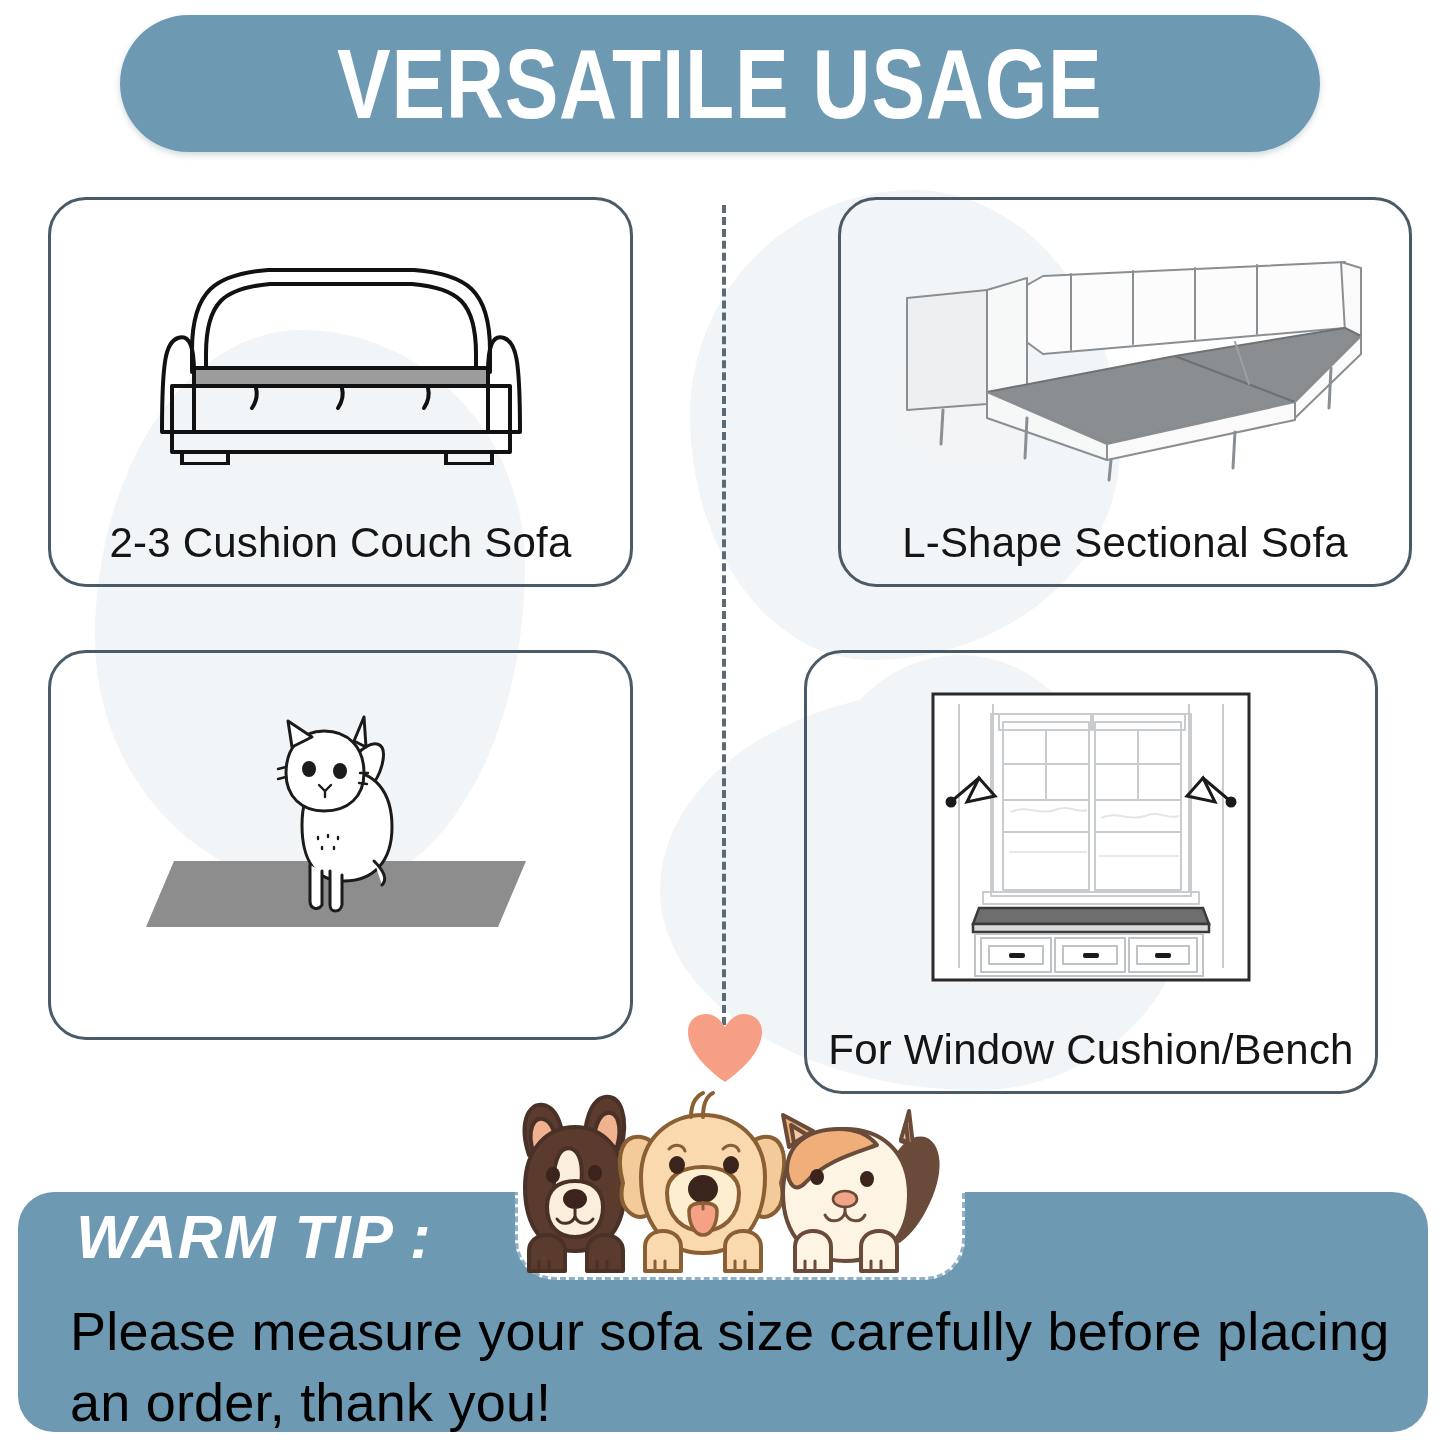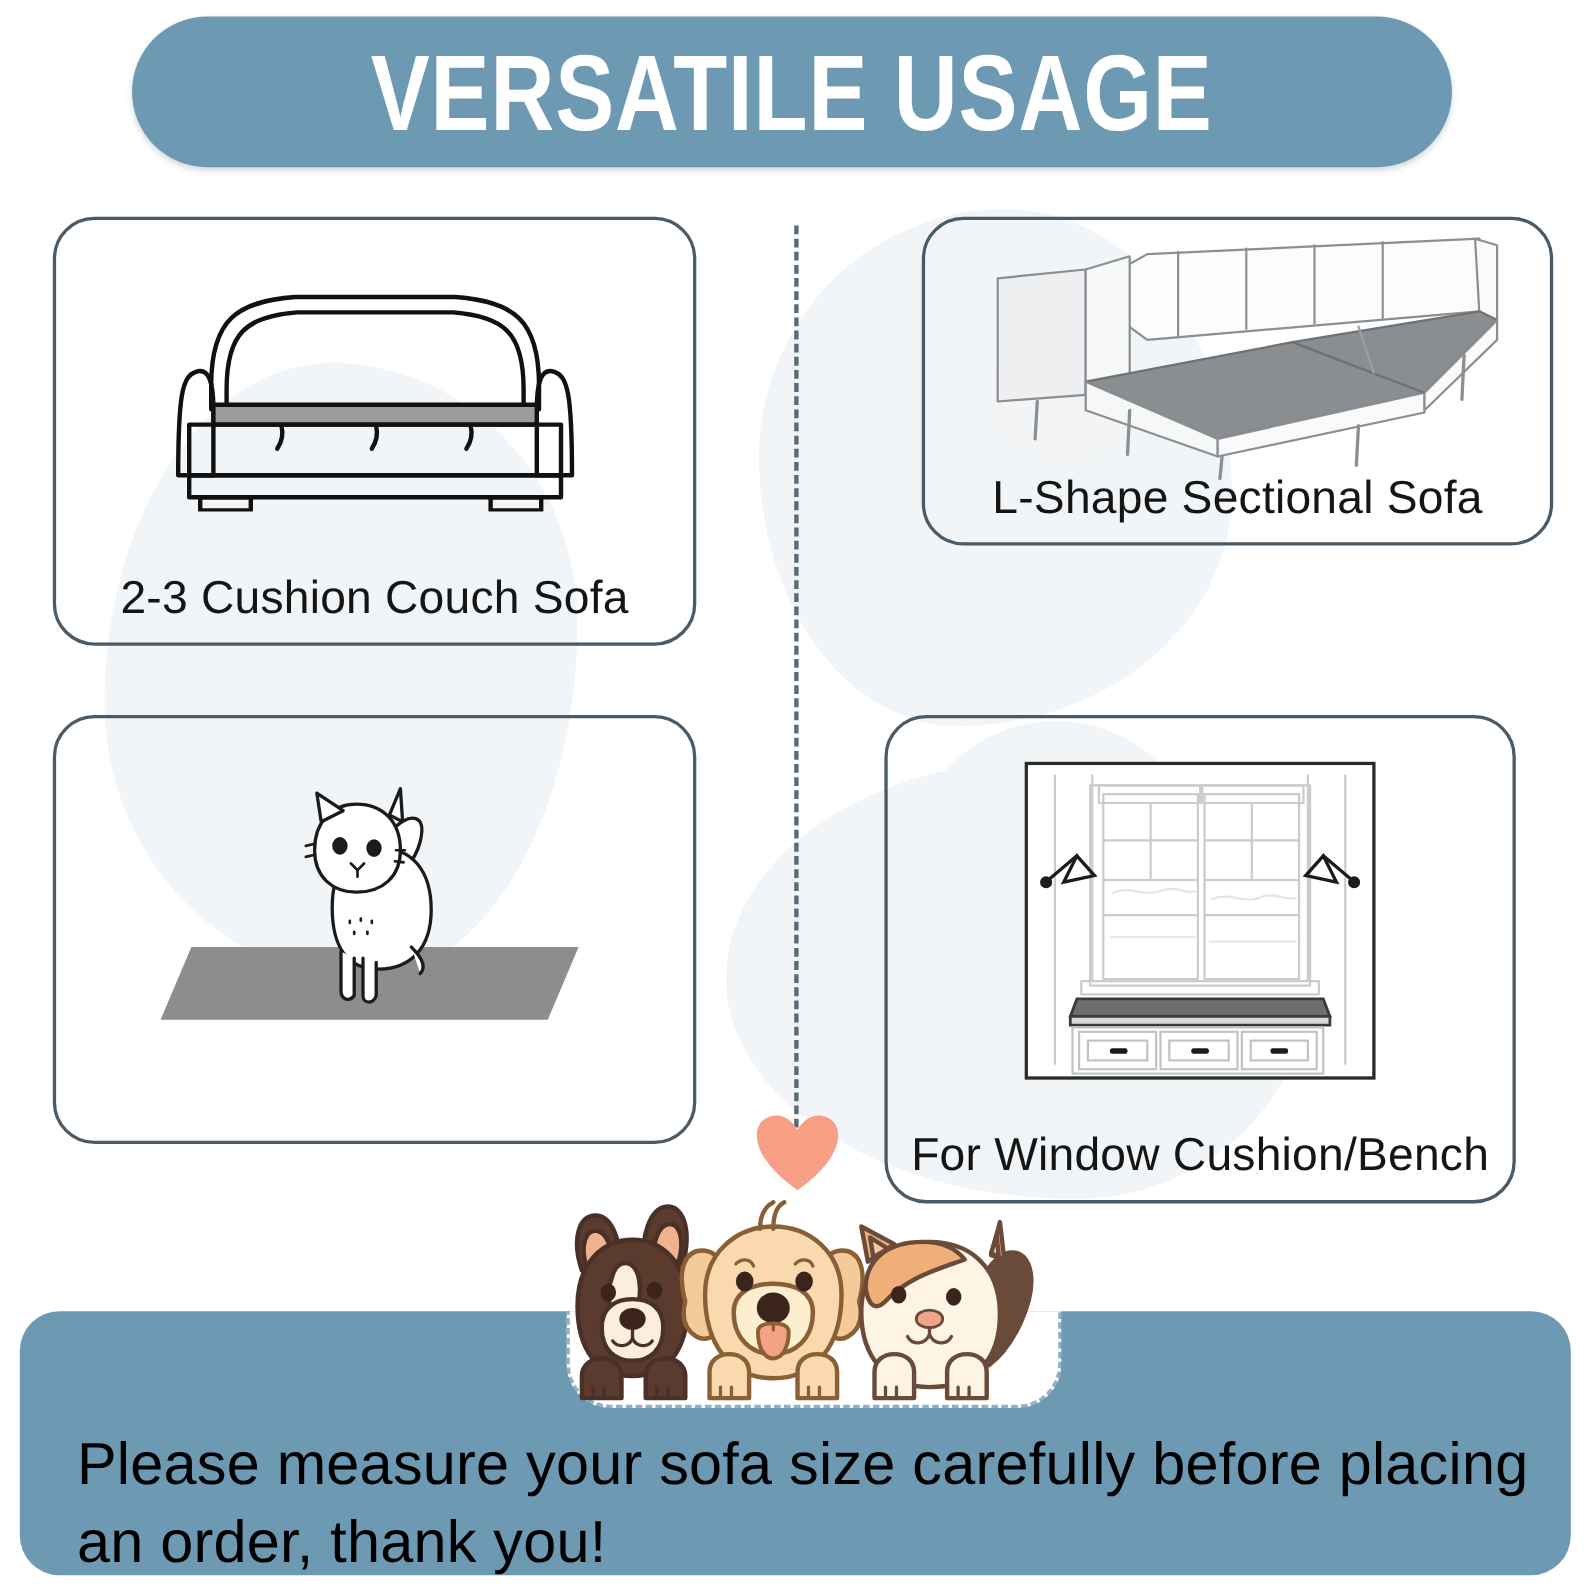--- a/index.html
+++ b/index.html
@@ -39,21 +39,21 @@
 
   
   .card{
     position:absolute;z-index:4;
     background:transparent;
     border:3px solid #4a5a66;border-radius:38px;
     box-sizing:border-box;
     display:flex;flex-direction:column;align-items:center;justify-content:flex-end;
   }
   #card-0{left:48px;top:197px;width:585px;height:390px;}
-  #card-1{left:838px;top:197px;width:574px;height:299px;}
+  #card-1{left:838px;top:197px;width:574px;height:390px;}
   #card-2{left:48px;top:650px;width:585px;height:390px;}
   #card-3{left:804px;top:650px;width:574px;height:444px;}
 
   .card-art{
     position:absolute;left:0;right:0;top:14px;bottom:84px;
     display:flex;align-items:center;justify-content:center;
   }
   .card-art svg{display:block;}
   .card-label{
     position:relative;width:100%;text-align:center;
@@ -387,14 +387,15 @@
       <path d="M310 186 L310 196"></path>
         <path d="M320 186 L320 196"></path>
       <path d="M376 186 L376 196"></path>
         <path d="M386 186 L386 196"></path>
     </g>
   </svg>
 </div>
 
 <div class="tip-panel">
   <div class="tip-cutout"></div>
+  <div class="tip-title">WARM TIP :</div>
   <div class="tip-body">Please measure your sofa size carefully before placing an order, thank you!</div>
 </div>
 
 </body></html>

